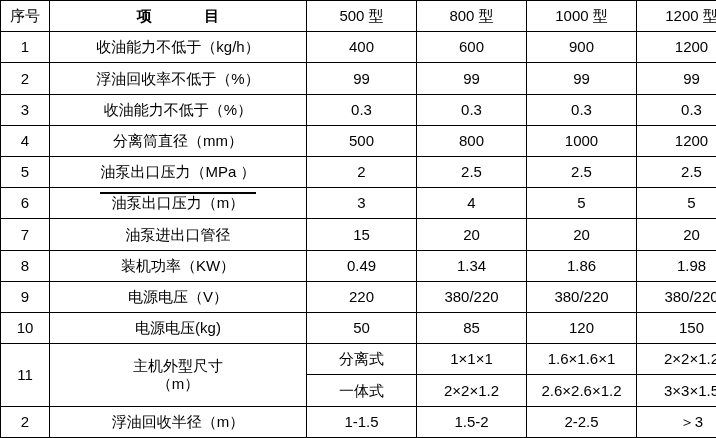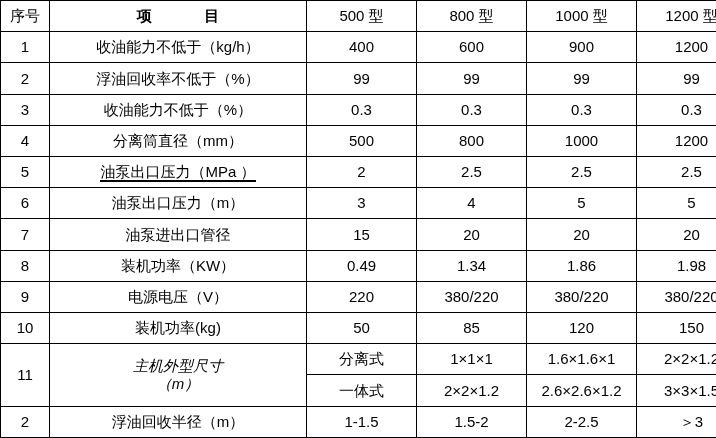--- a/index.html
+++ b/index.html
@@ -37,25 +37,24 @@
   }
   .header-item {
     letter-spacing: 0.5em;
     text-indent: 0.5em;
   }
   .sub-label {
     width: 92px;
   }
   .item-with-sub {
     width: 160px;
-    font-style: italic;
   }
   .mpa-underline {
     border-bottom: 2px solid #000000;
-    padding-bottom: 0px;
+    padding-bottom: 12px;
   }
   .two-line {
     display: block;
     text-align: center;
   }
   .two-line .l1 { display: block; }
   .two-line .l2 { display: block; }
 </style>
 </head>
 <body>
@@ -151,21 +150,21 @@
       <td>9</td>
       <td>电源电压（V）</td>
       <td>220</td>
       <td>380/220</td>
       <td>380/220</td>
       <td>380/220</td>
     </tr>
 
     <tr>
       <td>10</td>
-      <td>装机功率(kg)</td>
+      <td>电源电压(kg)</td>
       <td>50</td>
       <td>85</td>
       <td>120</td>
       <td>150</td>
     </tr>
 
     <tr>
       <td rowspan="2">11</td>
       <td rowspan="2" class="item-with-sub">
         <span class="two-line">

